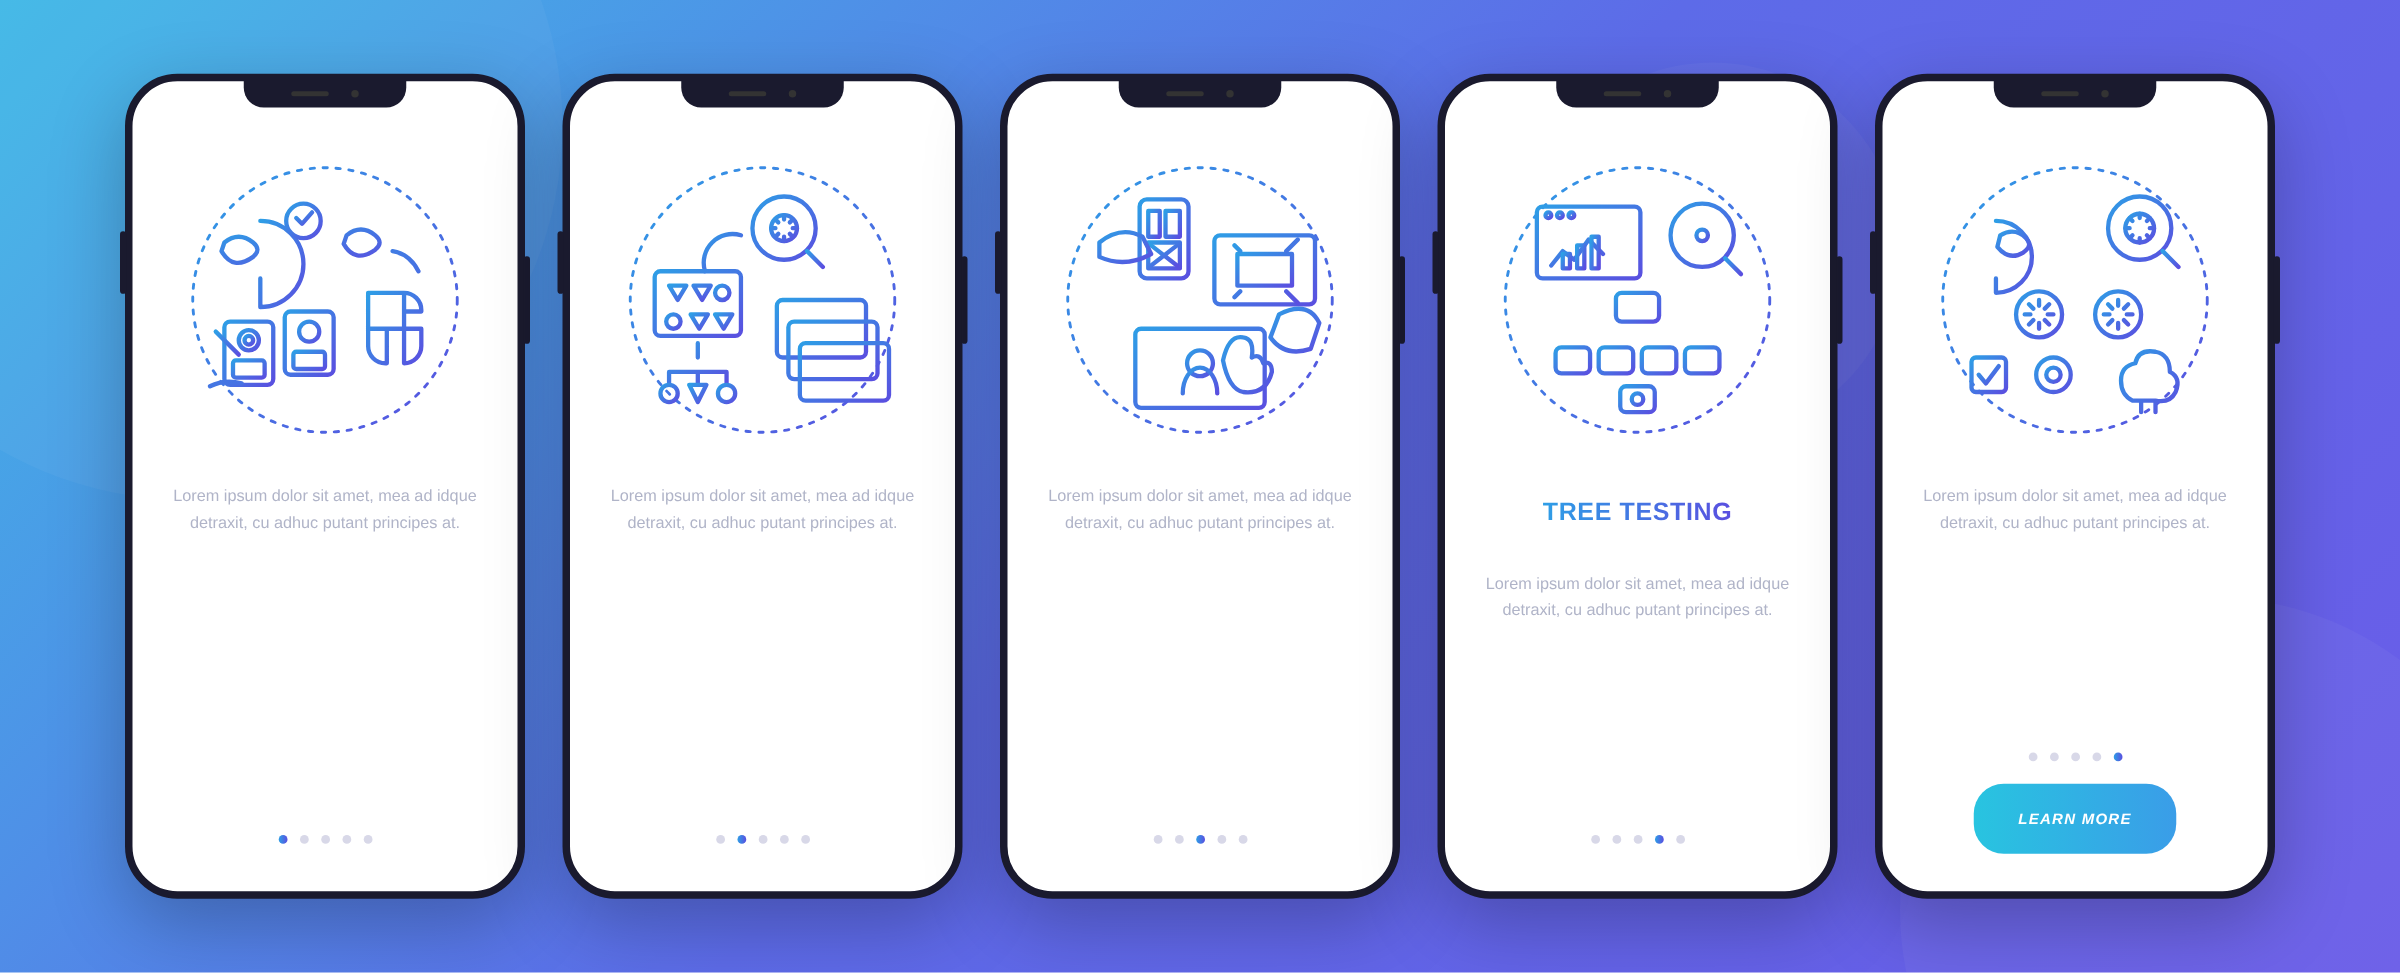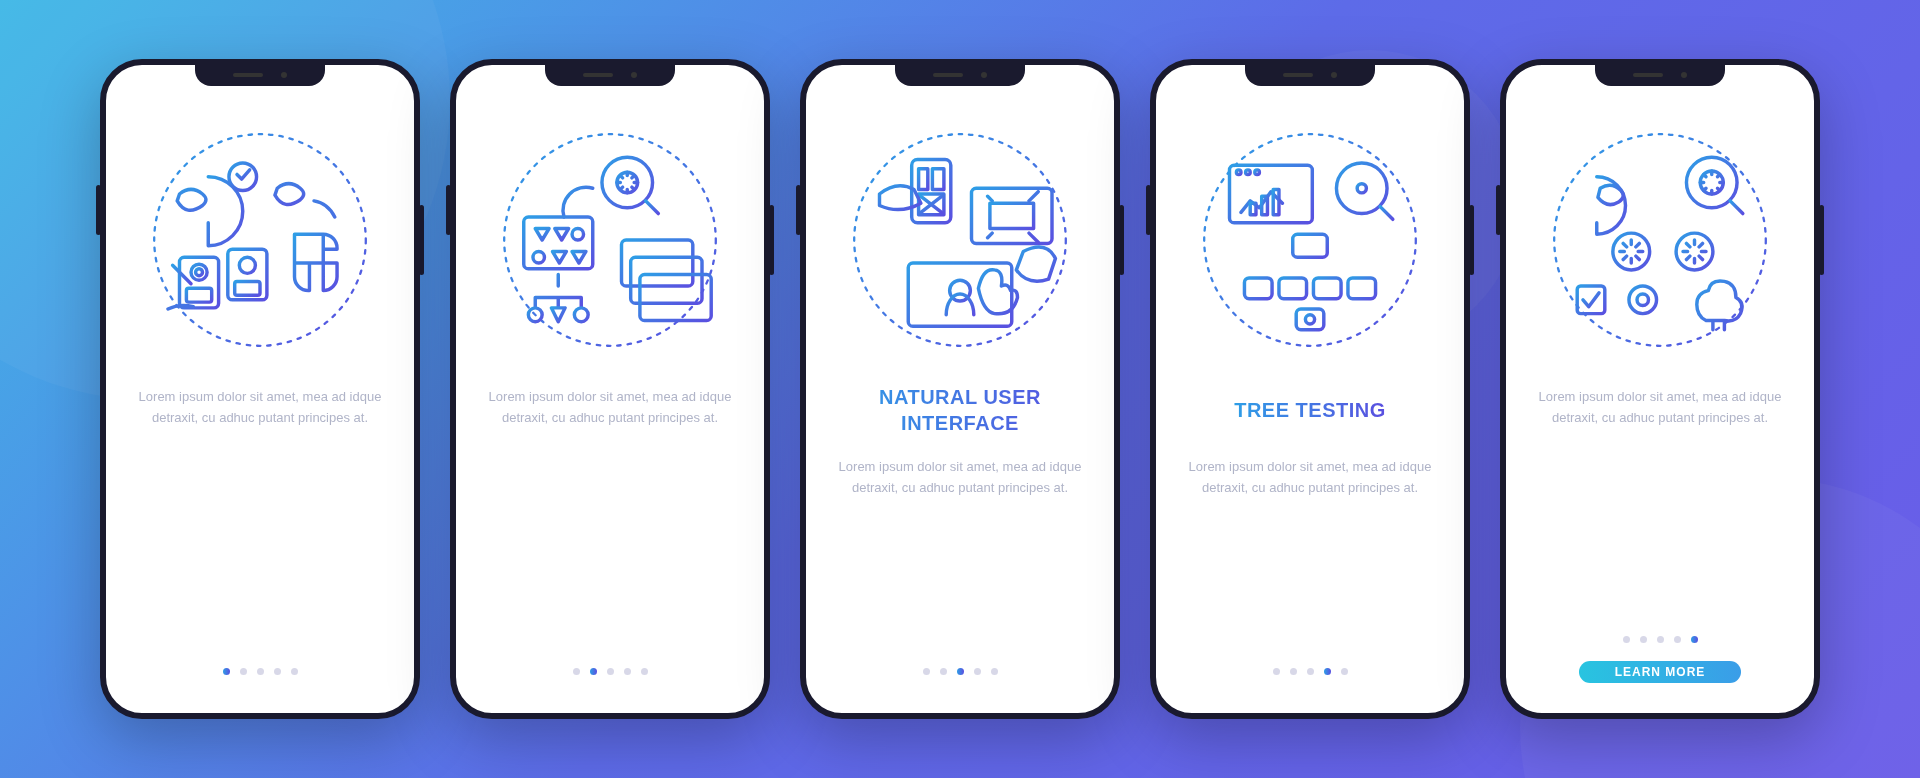--- a/index.html
+++ b/index.html
@@ -103,29 +103,30 @@
   .dot {
     width: 7px; height: 7px;
     border-radius: 50%;
     background: #d8d8e8;
   }
   .dot.active {
     background: linear-gradient(90deg, #2e9ee6, #5a4fe0);
   }
   .phone.with-button .dots { margin-bottom: 18px; }
   .cta-button {
-    padding: 4px 36px;
+    padding: 21px 36px;
     border-radius: 24px;
     border: none;
     background: linear-gradient(90deg, #28c4e0, #3a9de8);
     color: #fff;
     font-size: 12px;
     font-weight: 600;
     letter-spacing: 1px;
     cursor: pointer;
+    font-style: italic;
   }
 </style>
 </head>
 <body>
 
 <div class="bg-blob blob1"></div>
 <div class="bg-blob blob2"></div>
 <div class="bg-blob blob3"></div>
 
 <div class="phone">
@@ -248,23 +249,20 @@
           <path d="M160 66 l8 -8 M160 94 l8 8 M128 66 l-4 -4 M128 94 l-4 4"></path>
         <path d="M155 110 q20 -10 28 6 l-6 18 q-18 6 -28 -8 z"></path>
         <rect x="55" y="120" width="90" height="55" rx="4"></rect>
           <line x1="55" y1="128" x2="145" y2="128"></line>
         <circle cx="100" cy="144" r="9"></circle>
           <path d="M88 165 a12 18 0 0 1 24 0"></path>
         <path d="M116 142 q4 -18 14 -16 q8 1 6 14 q6 -3 8 4 q6 -2 6 6 q-4 16 -20 14 q-10 -2 -14 -22 z"></path>
       </g>
     </svg>
   </div>
-  <div class="title-area">
-      <h2 class="card-title">NATURAL USER INTERFACE</h2>
-    </div>
   <p class="card-desc">Lorem ipsum dolor sit amet, mea ad idque detraxit, cu adhuc putant principes at.</p>
   <div class="dots">
     <span class="dot"></span>
     <span class="dot"></span>
     <span class="dot active"></span>
     <span class="dot"></span>
     <span class="dot"></span>
   </div>
 </div>
 

